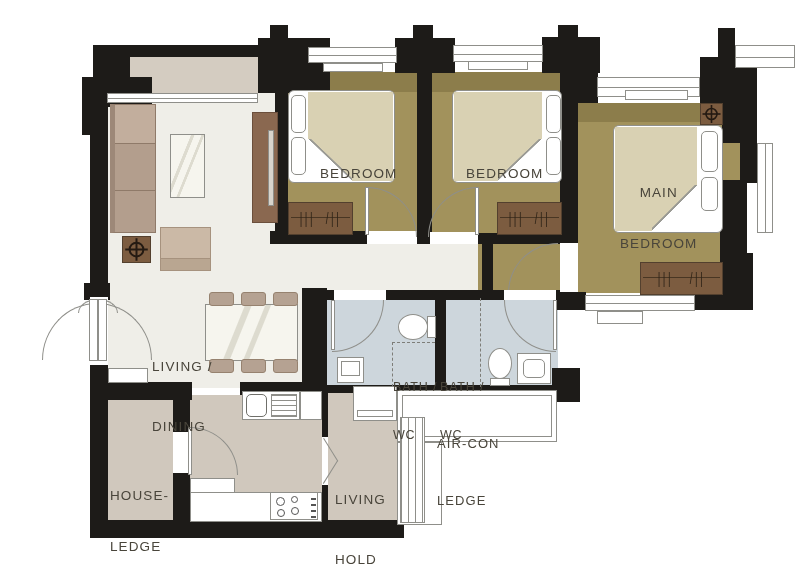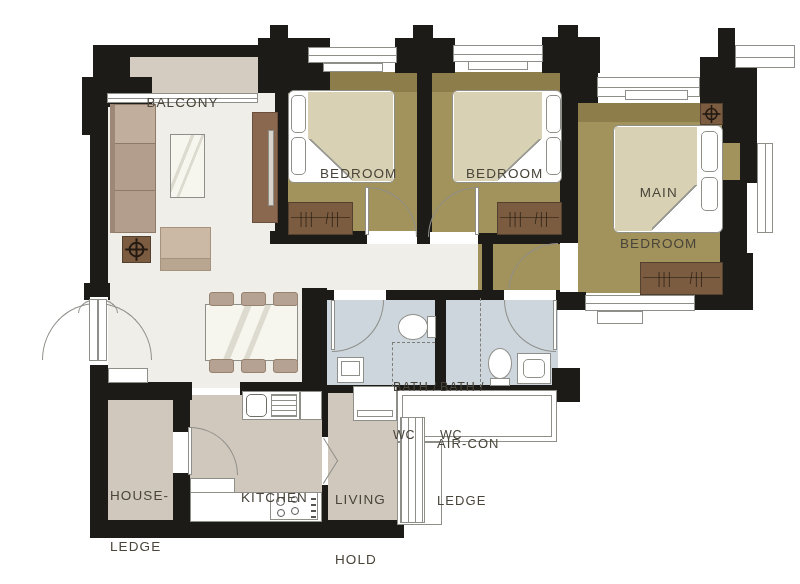--- a/index.html
+++ b/index.html
@@ -249,47 +249,45 @@
   <div class="fix" style="left:270px;top:492px;width:48px;height:28px;"></div>
   <div class="abs" style="left:276px;top:497px;width:9px;height:9px;border:1.2px solid #555;border-radius:50%;"></div>
   <div class="abs" style="left:291px;top:496px;width:7px;height:7px;border:1.2px solid #555;border-radius:50%;"></div>
   <div class="abs" style="left:277px;top:509px;width:8px;height:8px;border:1.2px solid #555;border-radius:50%;"></div>
   <div class="abs" style="left:291px;top:507px;width:8px;height:8px;border:1.2px solid #555;border-radius:50%;"></div>
   <div class="abs" style="left:311px;top:494px;width:5px;height:24px;background:repeating-linear-gradient(0deg,#555 0 1.5px,transparent 1.5px 6px);"></div>
   <div class="fix" style="left:353px;top:386px;width:44px;height:35px;">
     <div class="abs" style="left:3px;right:3px;bottom:3px;height:7px;border:1px solid var(--line,#8f8f8a);"></div>
   </div>
 
-  <div class="lbl" style="left:107px;top:60px;width:151px;text-align:center;">
-    <span>BALCONY</span>
-  </div>
   <div class="lbl" style="left:320px;top:131px;">
     <span>BEDROOM</span>
   </div>
   <div class="lbl" style="left:466px;top:131px;">
     <span>BEDROOM</span>
   </div>
   <div class="lbl" style="left:620px;top:150px;text-align:center;">
     <span>MAIN</span>
     <span>BEDROOM</span>
   </div>
+  <div class="lbl" style="left:152px;top:317px;line-height:20px;">
+    <span>LIVING /</span>
+    <span>DINING</span>
+  </div>
   <div class="lbl" style="left:393px;top:347px;font-size:12.5px;letter-spacing:.8px;line-height:16px;">
     <span>BATH /</span>
     <span>WC</span>
   </div>
   <div class="lbl" style="left:440px;top:347px;font-size:12.5px;letter-spacing:.8px;line-height:16px;">
     <span>BATH /</span>
     <span>WC</span>
   </div>
   <div class="lbl" style="left:437px;top:396px;font-size:13px;line-height:19px;">
     <span>AIR-CON</span>
     <span>LEDGE</span>
-  </div>
-  <div class="lbl" style="left:241px;top:455px;">
-    <span>KITCHEN</span>
   </div>
   <div class="lbl" style="left:335px;top:450px;line-height:20px;">
     <span>LIVING</span>
     <span>HOLD</span>
   </div>
   <div class="lbl" style="left:110px;top:453px;line-height:17px;">
     <span>HOUSE-</span>
     <span>LEDGE</span>
     
   </div>

